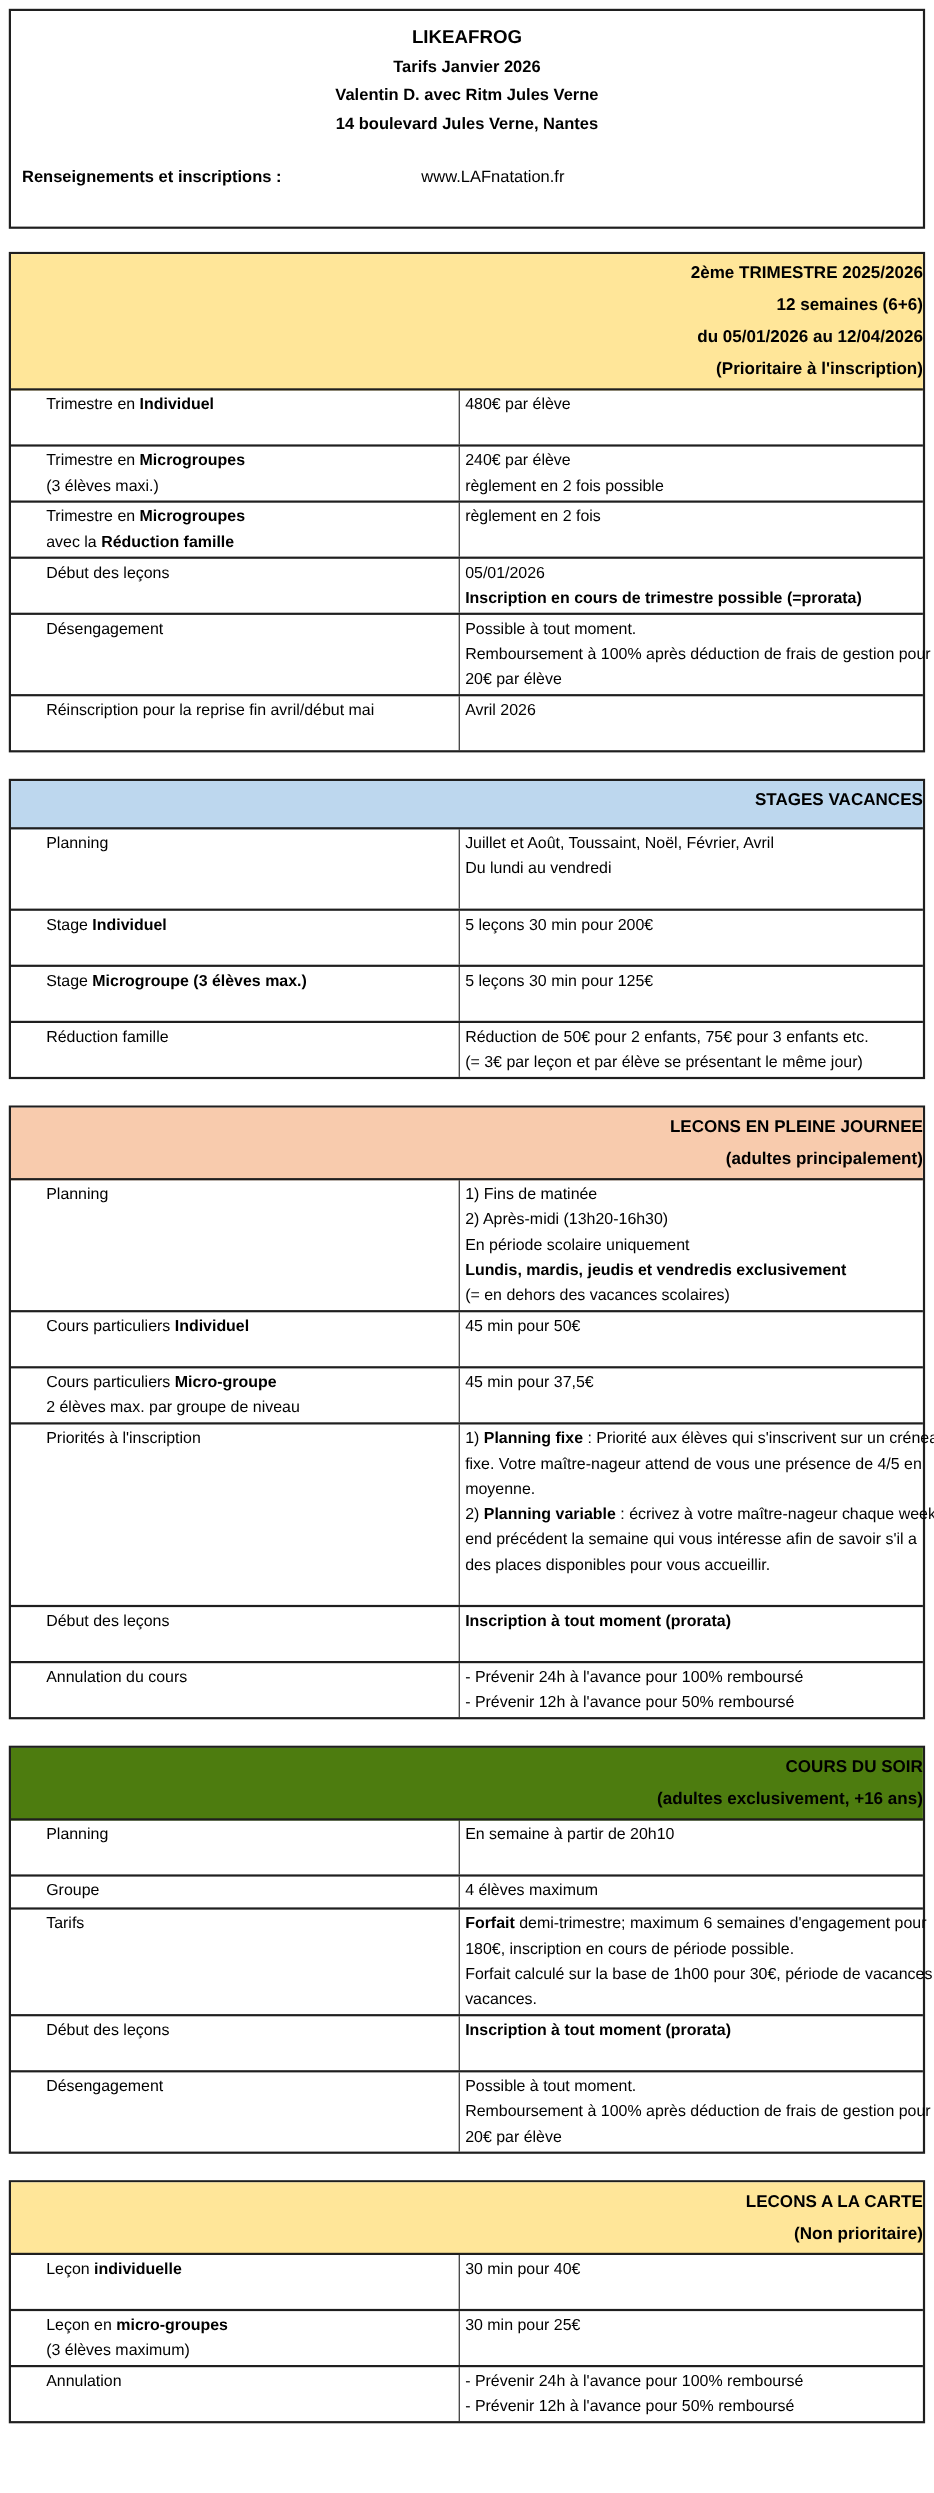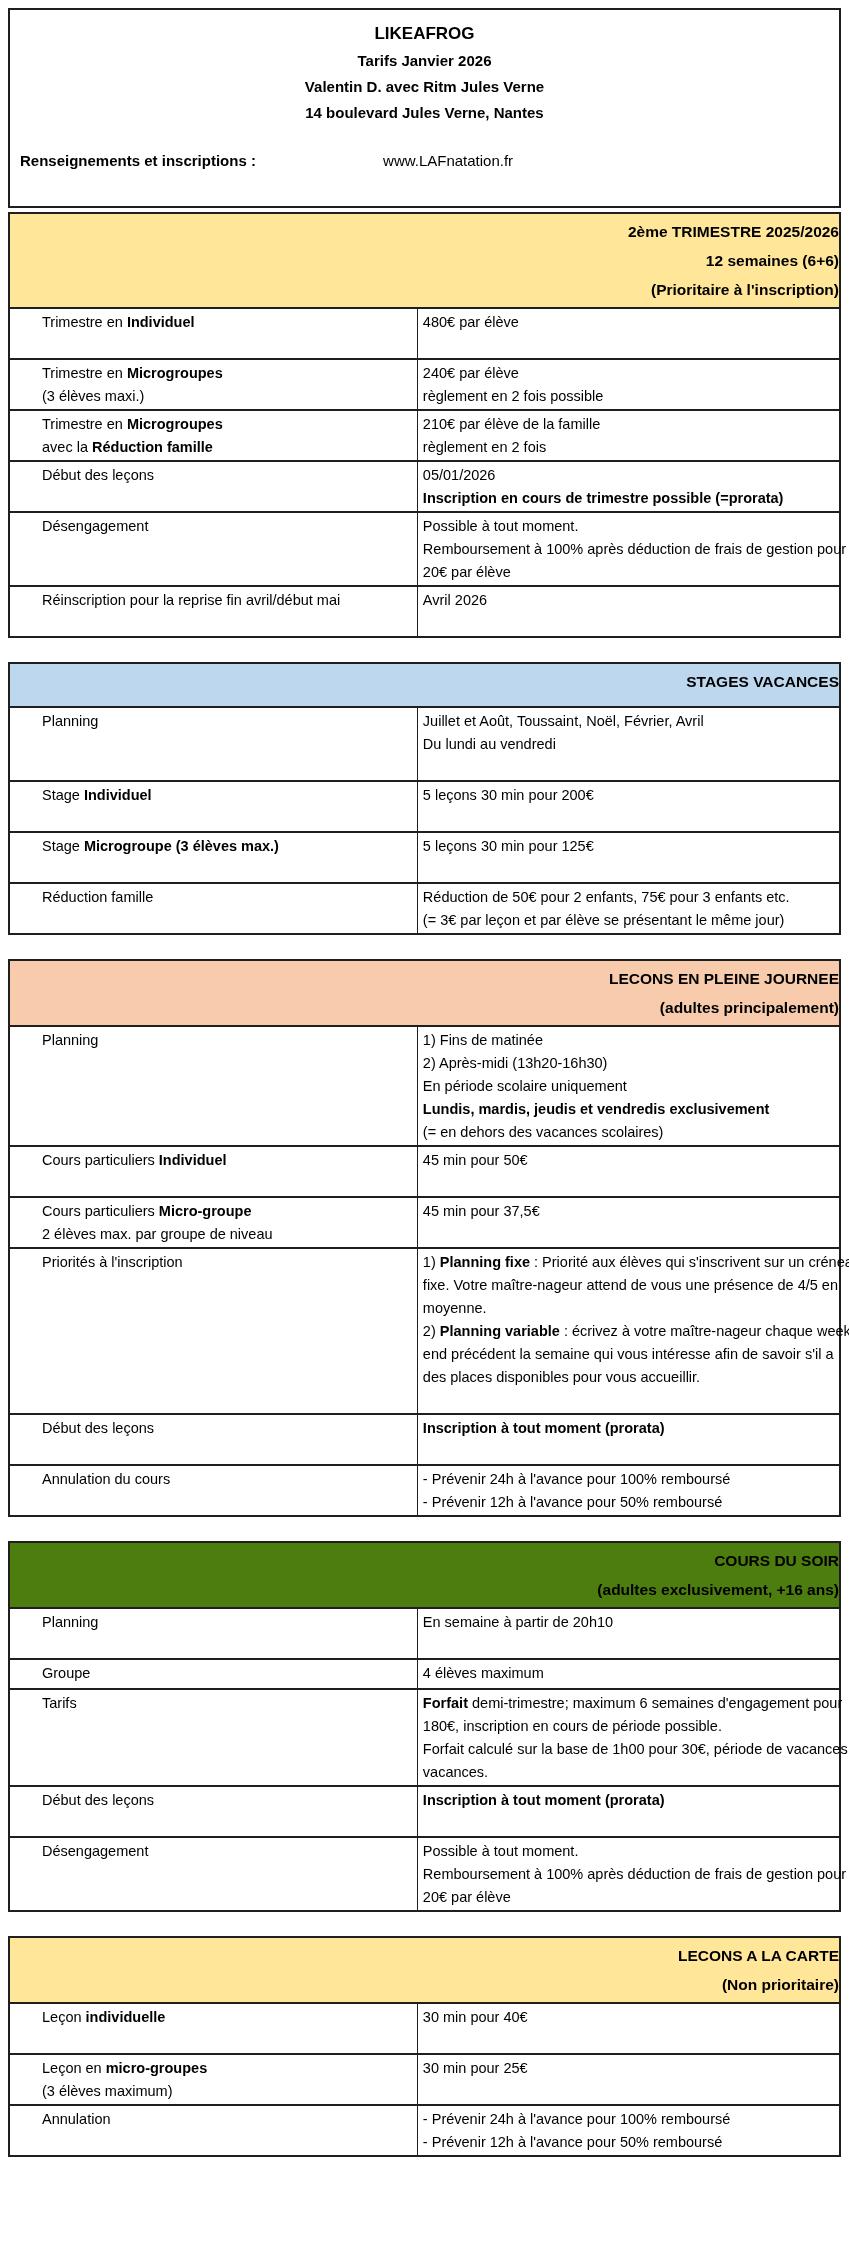--- a/index.html
+++ b/index.html
@@ -10,21 +10,21 @@
     -webkit-font-smoothing:antialiased;
   }
   .page{padding:8px;box-sizing:border-box;}
   .box{
     border:2.5px solid #1f1f1f;
     margin-bottom:24px;
     box-sizing:border-box;
     background:#fff;
   }
   
-  .info-box{margin-bottom:4px;padding:10px 0 30px;}
+  .info-box{margin-bottom:21px;padding:10px 0 30px;}
   .doc-title{
     text-align:center;font-weight:bold;font-size:17px;line-height:28px;
   }
   .doc-sub{
     text-align:center;font-weight:bold;font-size:15px;line-height:26px;
   }
   .info-row{position:relative;margin-top:26px;height:24px;}
   .info-label{
     position:absolute;left:10px;top:0;font-weight:bold;font-size:15px;
   }
@@ -64,20 +64,21 @@
       <span class="info-label">Renseignements et inscriptions :</span>
       <span class="info-value">www.LAFnatation.fr</span>
     </div>
   </div>
 
   <div id="sections">
       <section class="box section">
         <div class="section-header" style="background: rgb(255, 230, 153);">
           <div class="sh-line">2ème TRIMESTRE 2025/2026</div>
           <div class="sh-line">12 semaines (6+6)</div>
+          <div class="sh-line">du 05/01/2026 au 12/04/2026</div>
           <div class="sh-line">(Prioritaire à l'inscription)</div>
         </div>
         <div class="row">
           <div class="cell label">
             <div class="line"><span>Trimestre en </span><b>Individuel</b></div>
           </div>
           <div class="cell value">
             <div class="line"><span>480€ par élève</span></div>
             <div class="line">&nbsp;</div>
           </div>
@@ -91,21 +92,20 @@
             <div class="line"><span>240€ par élève</span></div>
             <div class="line"><span>règlement en 2 fois possible</span></div>
           </div>
         </div>
         <div class="row">
           <div class="cell label">
             <div class="line"><span>Trimestre en </span><b>Microgroupes</b></div>
             <div class="line"><span>avec la </span><b>Réduction famille</b></div>
           </div>
           <div class="cell value">
-            <div class="line"><span>210€ par élève de la famille</span></div>
             <div class="line"><span>règlement en 2 fois</span></div>
           </div>
         </div>
         <div class="row">
           <div class="cell label">
             <div class="line"><span>Début des leçons</span></div>
           </div>
           <div class="cell value">
             <div class="line"><span>05/01/2026</span></div>
             <div class="line"><b>Inscription en cours de trimestre possible (=prorata)</b></div>

